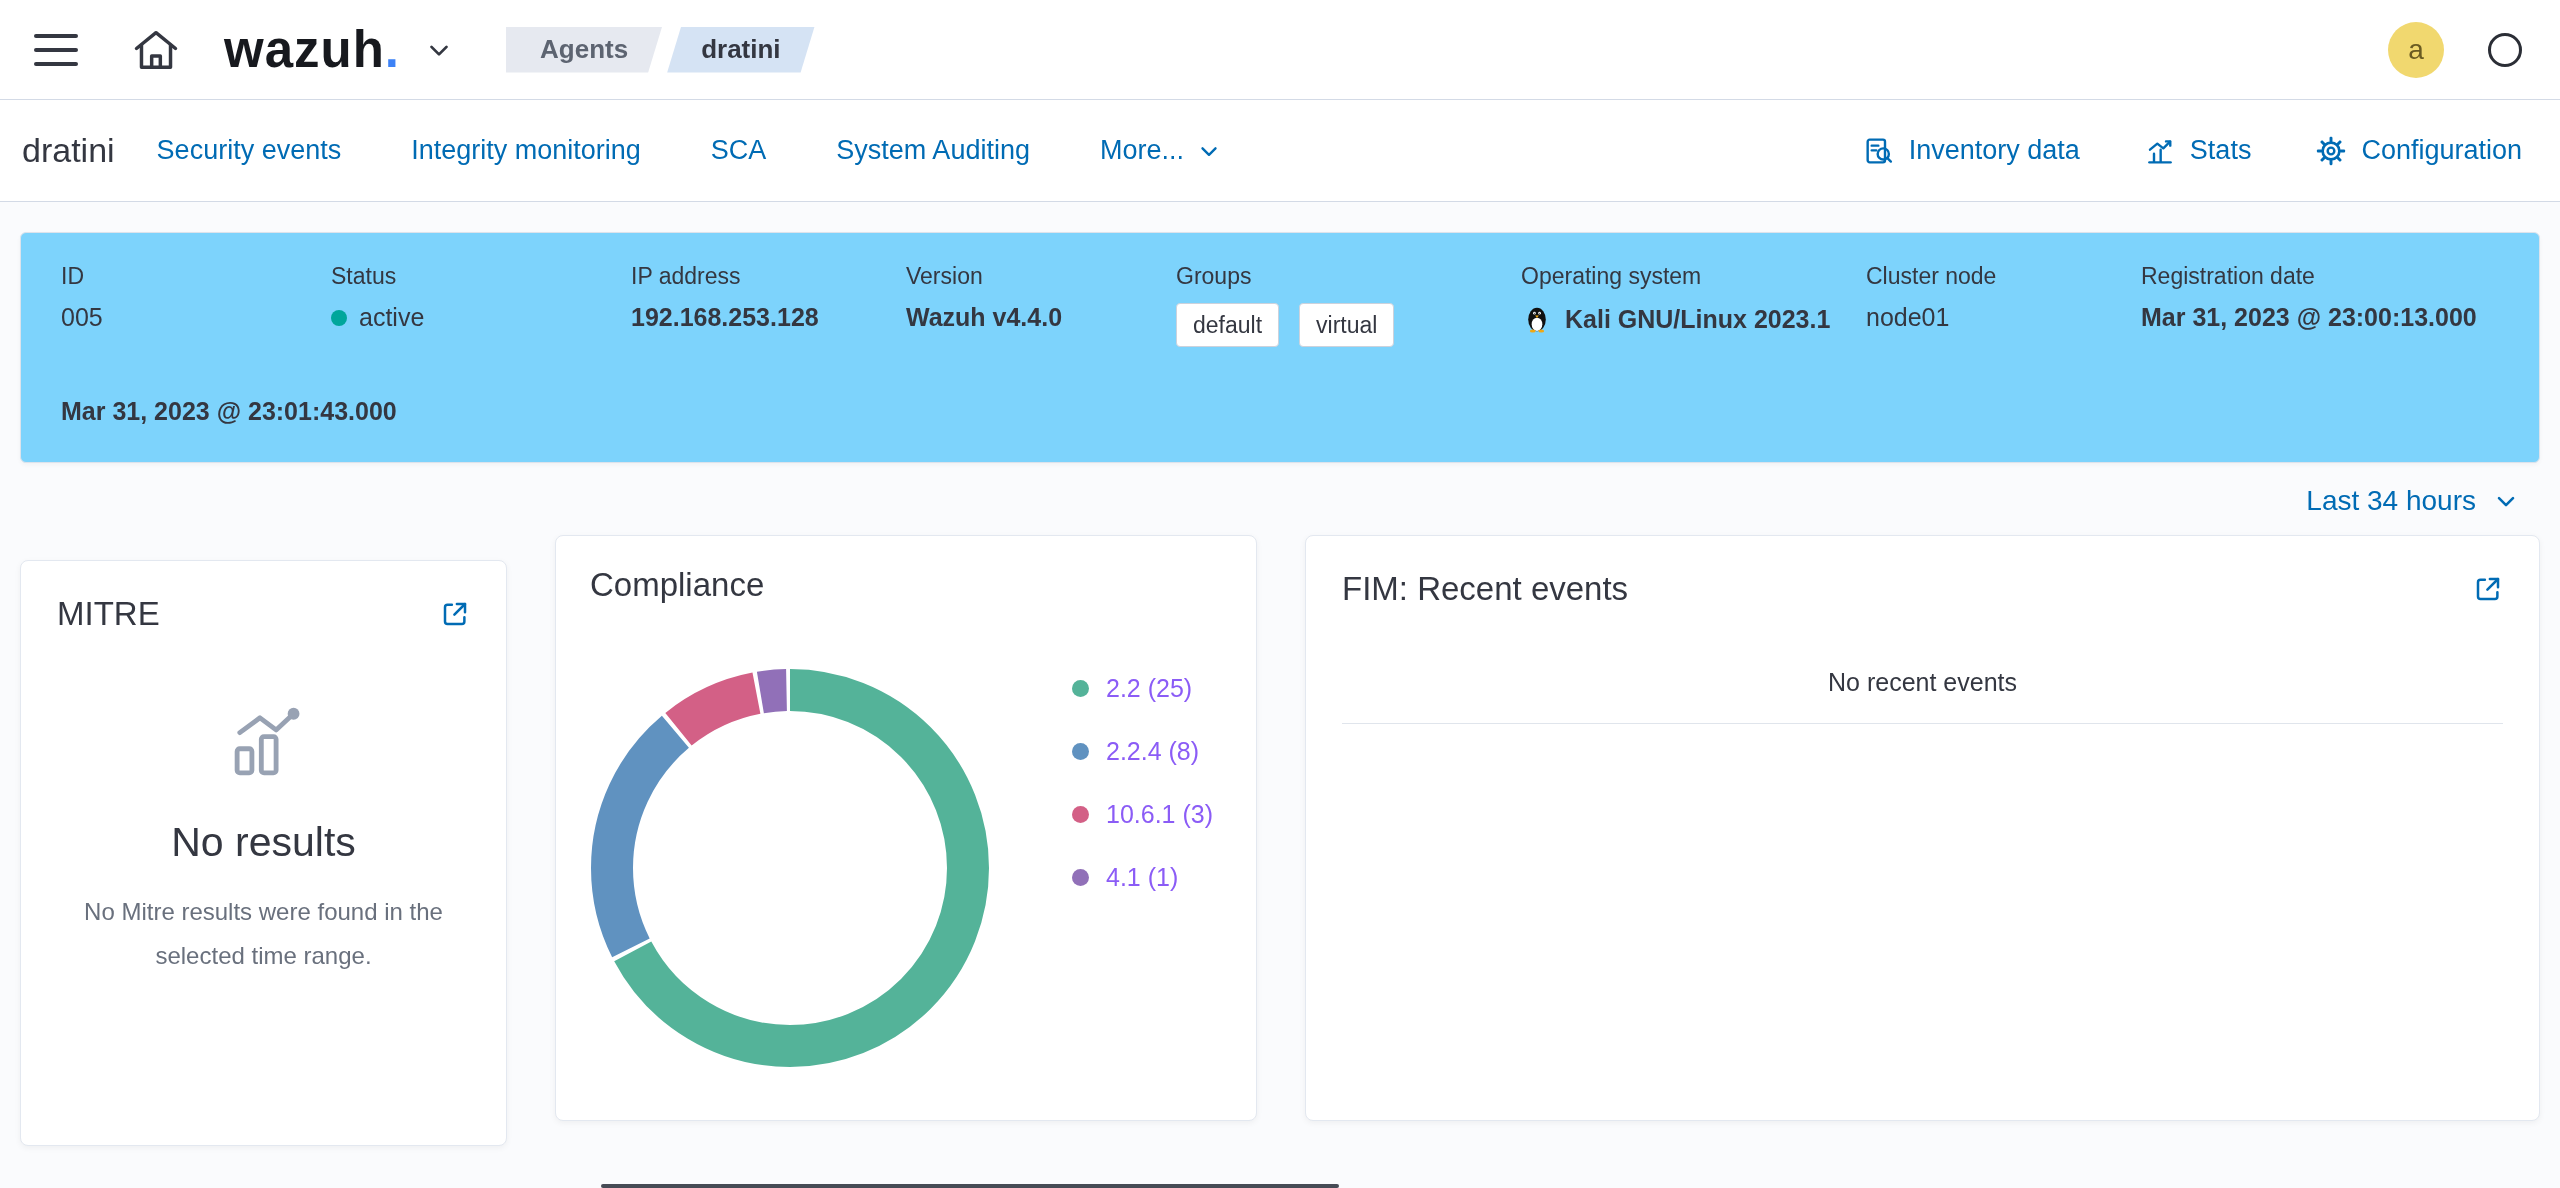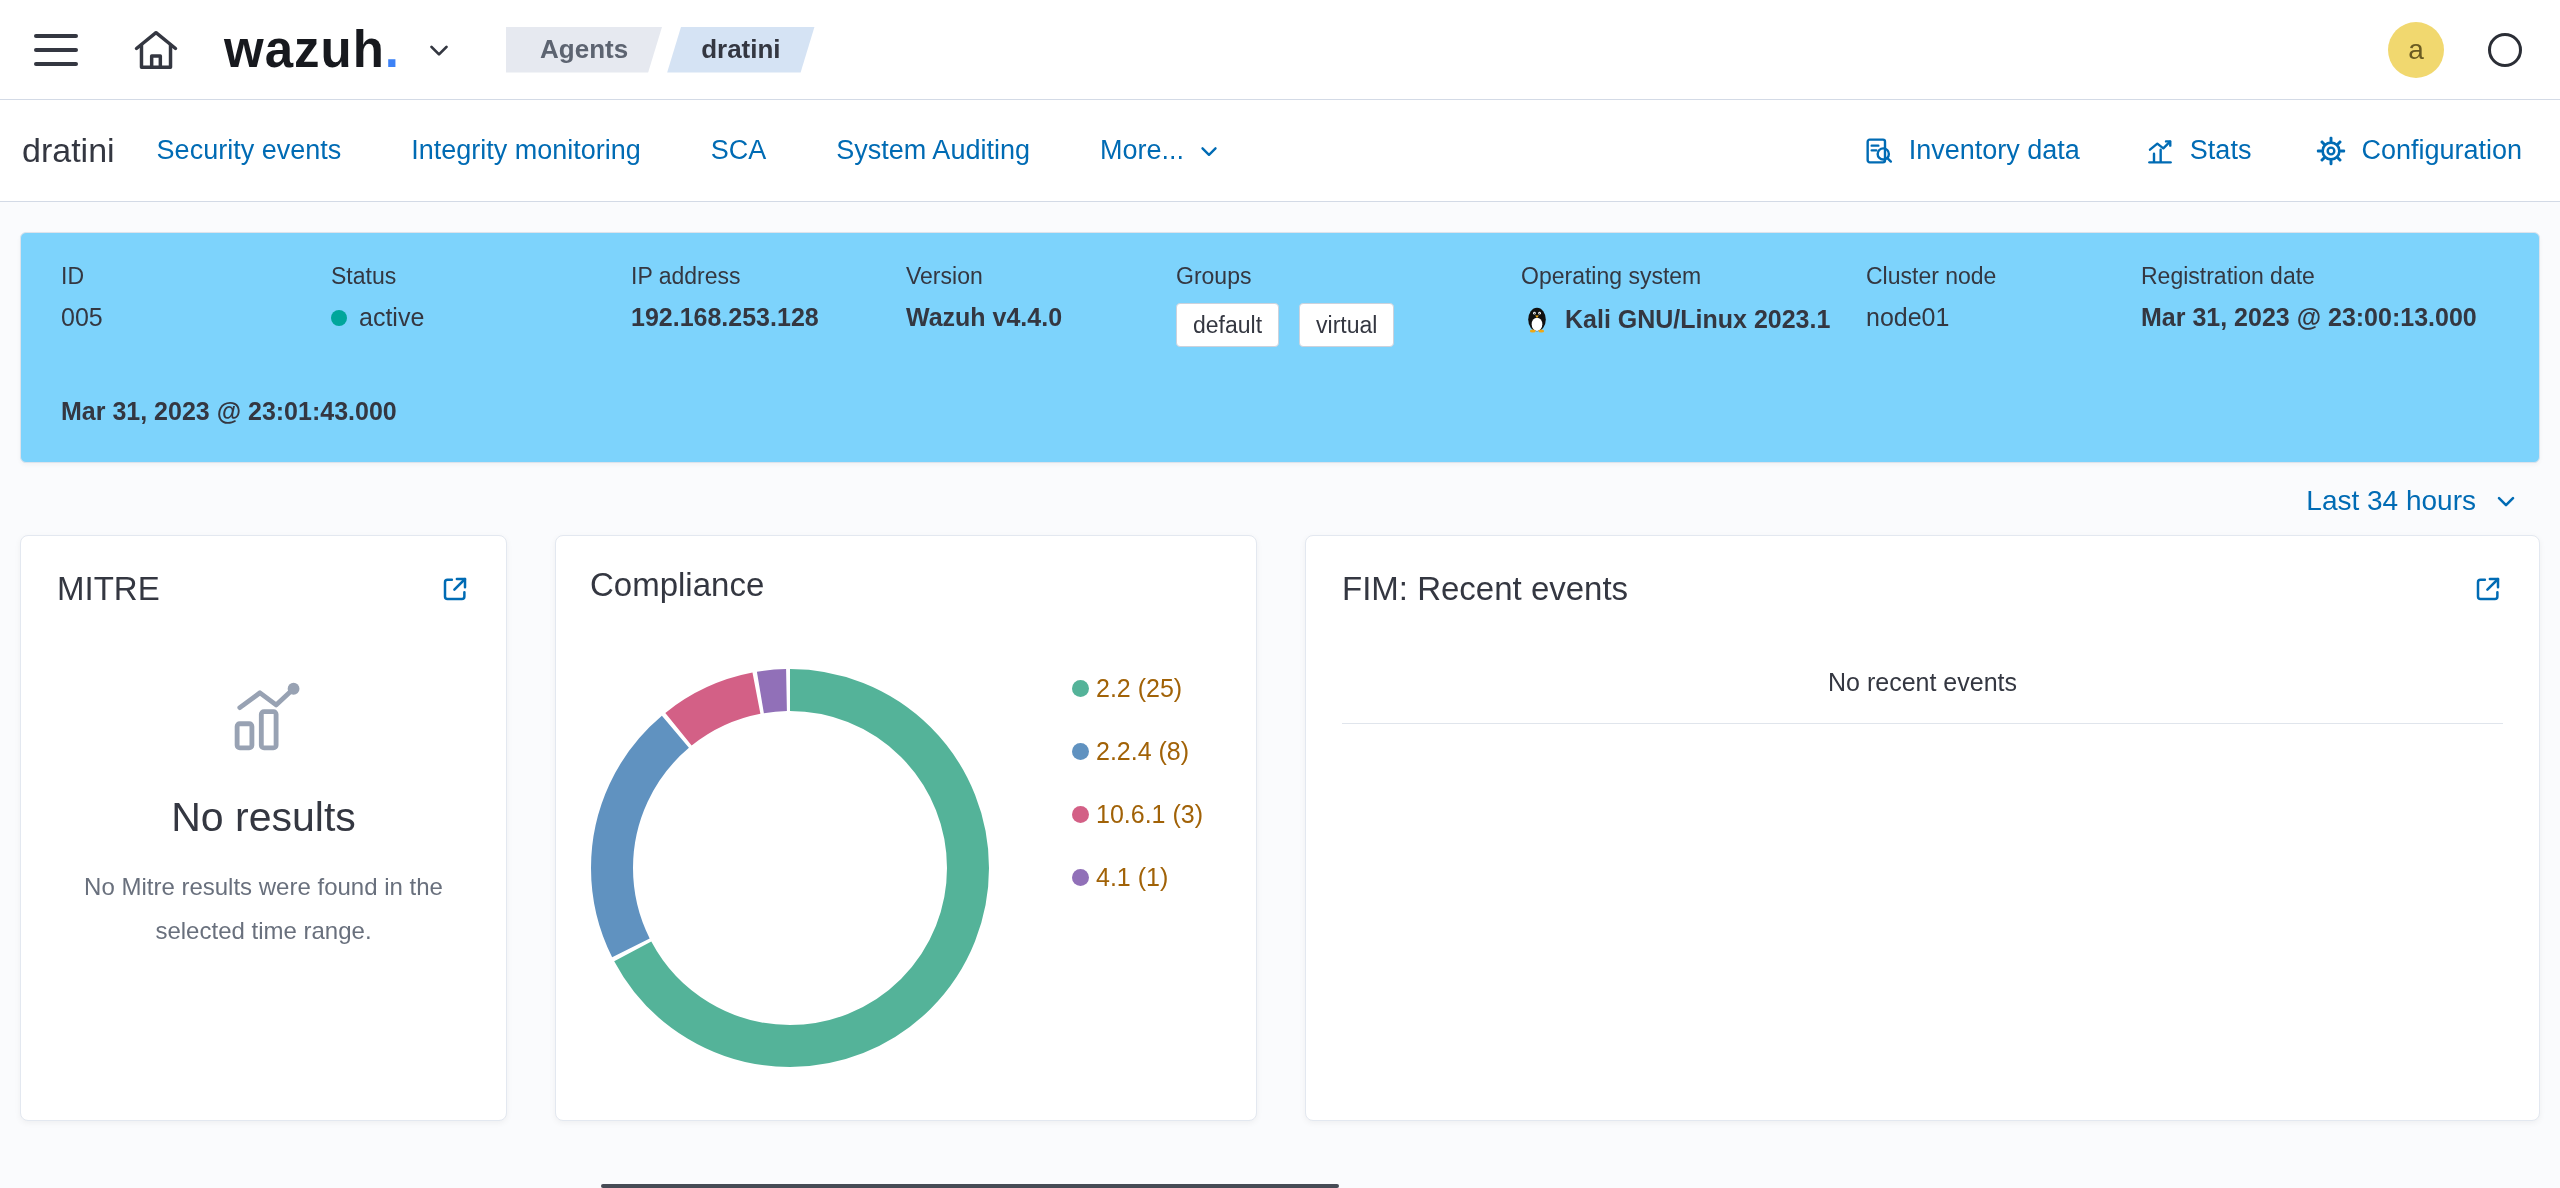--- a/index.html
+++ b/index.html
@@ -48,37 +48,37 @@
   .os-icon { margin-right:12px; display:inline-flex; }
   .keepalive-row { margin-top:50px; }
 
   
   .time-row { display:flex; justify-content:flex-end; align-items:center; padding:22px 40px 18px; }
   .time-picker { color:#006BB4; font-size:28px; display:flex; align-items:center; gap:16px; }
 
   
   .cards { display:flex; gap:48px; margin:0 20px; }
   .card { background:#fff; border:1px solid #e3e8f0; border-radius:8px; box-shadow:0 2px 6px rgba(0,0,0,0.05); height:586px; position:relative; }
-  .card.mitre { width:487px; padding:34px 36px; }
+  .card.mitre { width:487px; padding:34px 36px;margin-top:25px; }
   .card.compliance { width:702px; padding:30px 34px; }
   .card.fim { flex:1; padding:34px 36px; }
   .card-header { display:flex; justify-content:space-between; align-items:center; }
   .card-title { font-size:33px; font-weight:400; color:#343741; }
   .ext-link { color:#006BB4; display:flex; align-items:flex-start; }
 
   
   .empty { display:flex; flex-direction:column; align-items:center; text-align:center; margin-top:66px; }
   .empty-title { font-size:41px; color:#343741; margin-top:34px; font-weight:400; }
   .empty-msg { font-size:24px; color:#69707D; line-height:44px; margin-top:24px; width:370px; }
 
   
   .req-select { width:220px; height:62px; border:1px solid #d3dae6; border-radius:6px; background:#fbfcfd; display:flex; align-items:center; justify-content:space-between; padding:0 18px 0 22px; font-size:25px; color:#343741; box-shadow:inset 0 -2px 0 rgba(100,110,130,0.06); }
   .donut-svg { position:absolute; left:34px; top:132px; width:400px; height:400px; }
   .legend { position:absolute; left:516px; top:138px; display:flex; flex-direction:column; gap:34px; }
-  .legend-item { display:flex; align-items:center; gap:7px; font-size:25px; color:#a16207; height:29px; }
+  .legend-item { display:flex; align-items:center; gap:17px; font-size:25px; color:#8b5cf6; height:29px; }
   .legend-dot { width:17px; height:17px; border-radius:50%; flex:0 0 auto; }
 
   
   .table { margin-top:36px; }
   .thead { display:grid; grid-template-columns:239px 194px 220px 203px 147px 160px; padding:12px 0 18px; border-bottom:1px solid #d3dae6; }
   .th { font-size:23px; font-weight:700; color:#343741; display:flex; align-items:center; gap:8px; justify-content:center; white-space:nowrap; }
   .th.first { justify-content:flex-start; padding-left:14px; }
   .empty-row { text-align:center; font-size:25px; color:#343741; padding:24px 0 26px; border-bottom:1px solid #e0e5ec; }
 
   .bottom-edge { position:absolute; left:601px; bottom:0; width:738px; height:4px; background:#464b55; border-radius:2px; }

